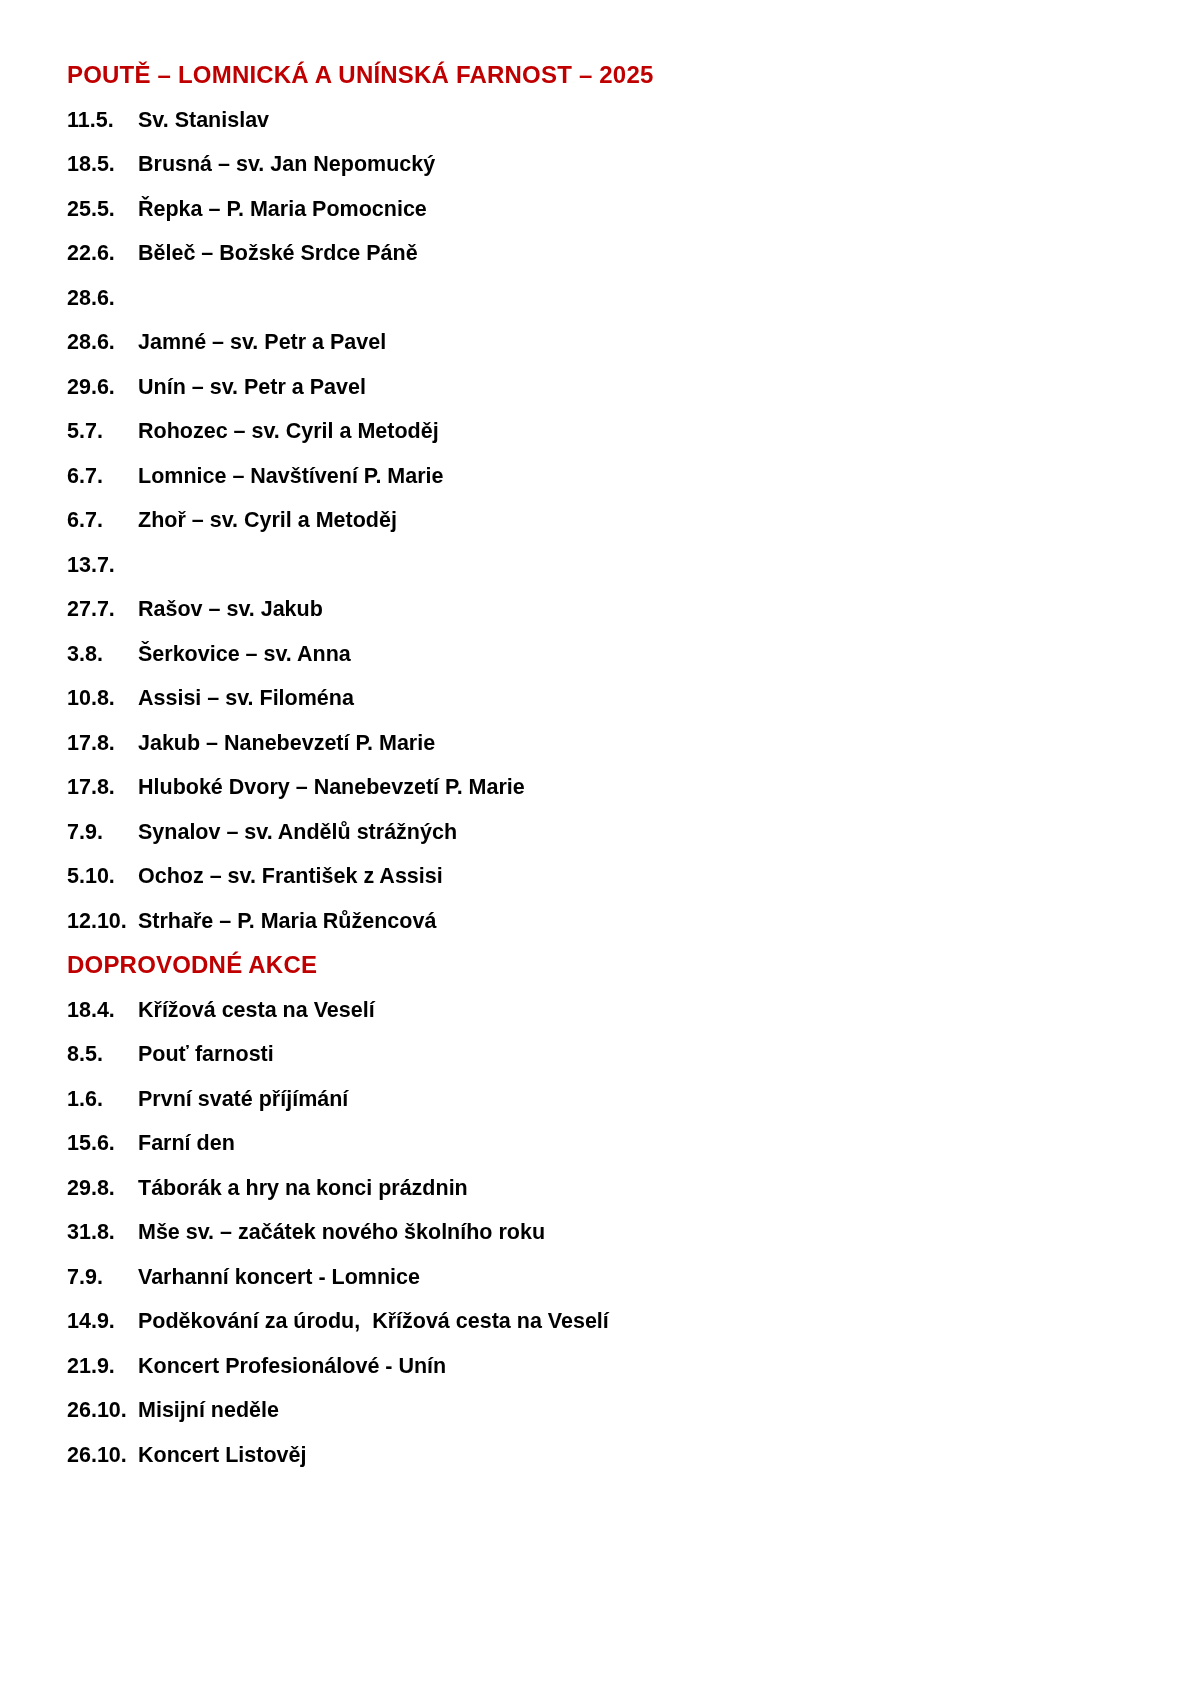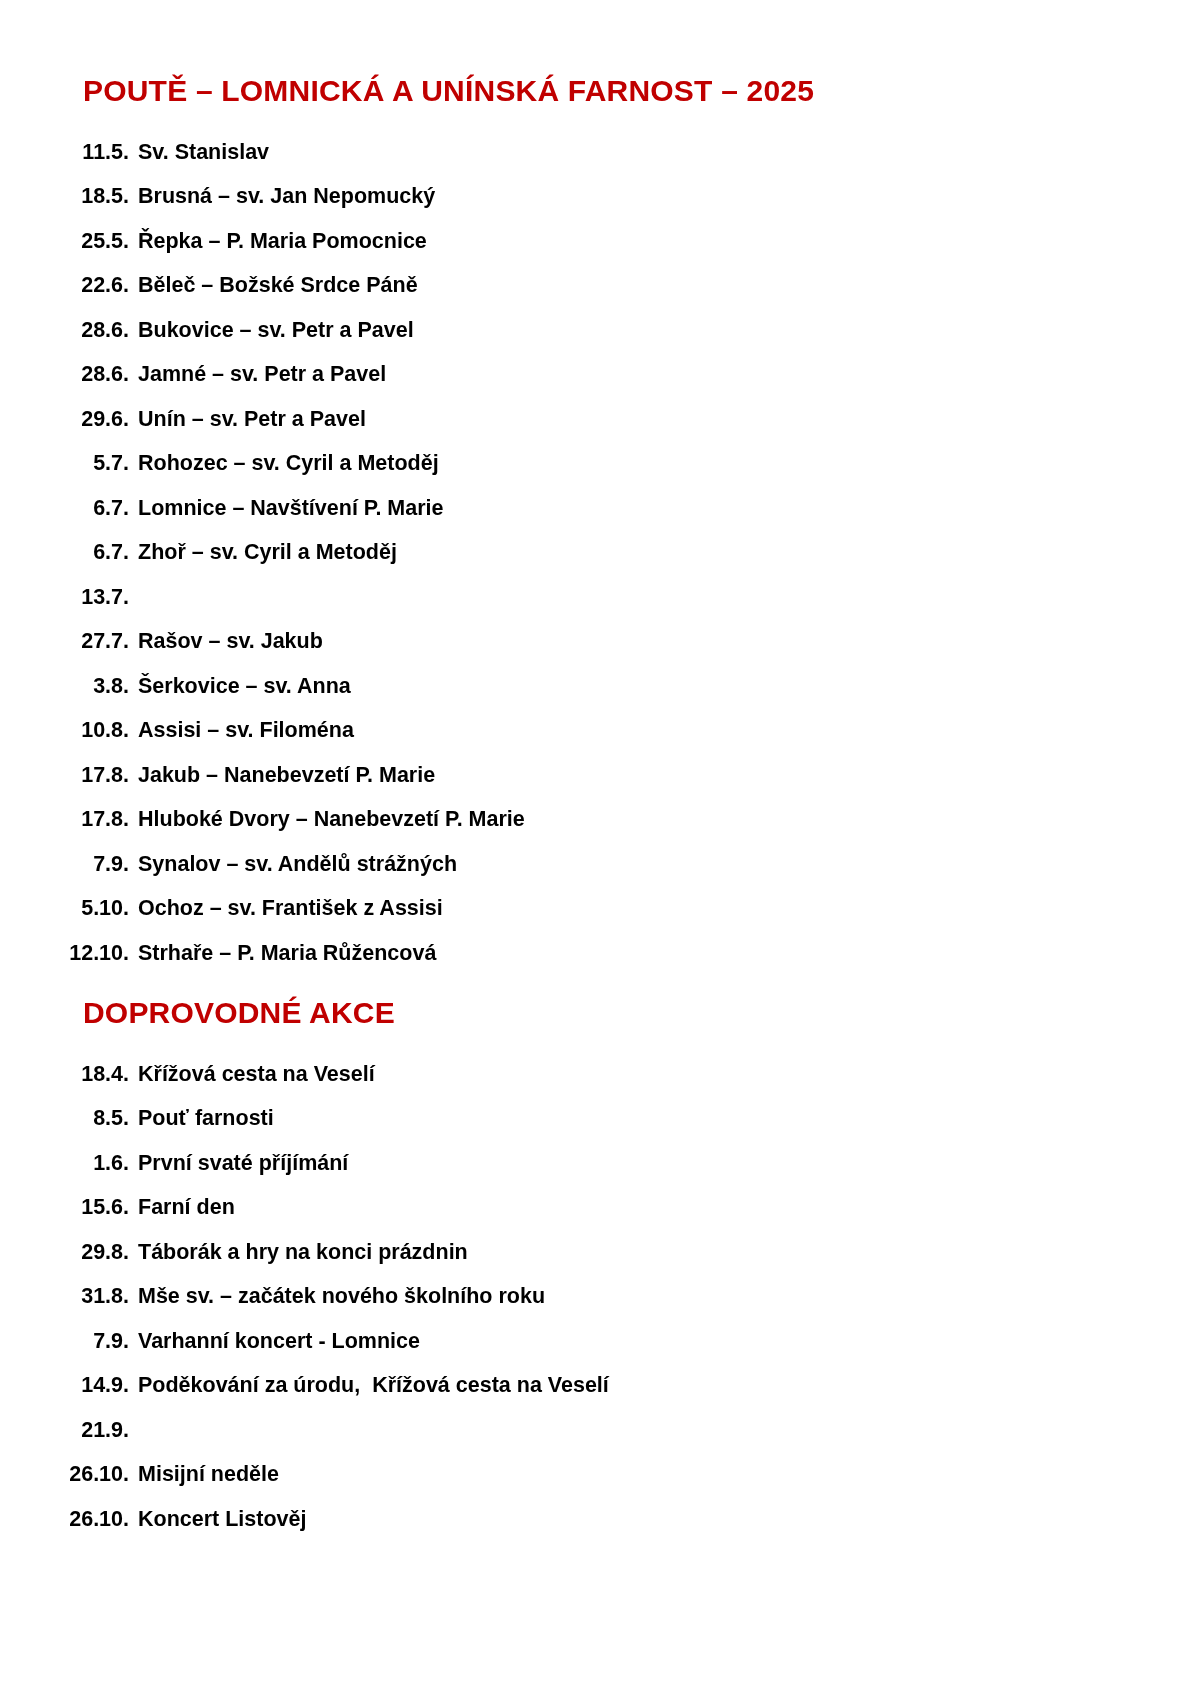--- a/index.html
+++ b/index.html
@@ -14,38 +14,38 @@
     margin: 0 auto;
     background: #ffffff;
     font-family: "Liberation Sans", sans-serif;
     font-weight: bold;
     color: #000000;
     box-sizing: border-box;
     padding: 53px 60px 0 67px;
     overflow: hidden;
   }
   .section-title {
-    margin: 16px;
-    font-size: 30px;
+    margin: 0;
+    font-size: 24px;
     line-height: 44.5px;
     font-weight: bold;
     color: var(--heading-color, #c00000);
     letter-spacing: 0.2px;
     white-space: pre-wrap;
   }
   .row {
     display: flex;
     align-items: baseline;
     line-height: 44.5px;
     font-size: 21.5px;
   }
   .date {
     flex: 0 0 62px;
     width: 62px;
-    text-align: right;
+    text-align: left;
     white-space: nowrap;
   }
   .text {
     margin-left: 9px;
     white-space: pre-wrap;
   }
 </style>
 </head>
 <body>
 
@@ -69,21 +69,20 @@
     <span class="text">Řepka – P. Maria Pomocnice</span>
   </div>
 
   <div class="row">
     <span class="date">22.6.</span>
     <span class="text">Běleč – Božské Srdce Páně</span>
   </div>
 
   <div class="row">
     <span class="date">28.6.</span>
-    <span class="text">Bukovice – sv. Petr a Pavel</span>
   </div>
 
   <div class="row">
     <span class="date">28.6.</span>
     <span class="text">Jamné – sv. Petr a Pavel</span>
   </div>
 
   <div class="row">
     <span class="date">29.6.</span>
     <span class="text">Unín – sv. Petr a Pavel</span>
@@ -188,20 +187,21 @@
     <span class="text">Varhanní koncert - Lomnice</span>
   </div>
 
   <div class="row">
     <span class="date">14.9.</span>
     <span class="text">Poděkování za úrodu,  Křížová cesta na Veselí</span>
   </div>
 
   <div class="row">
     <span class="date">21.9.</span>
+    <span class="text">Koncert Profesionálové - Unín</span>
   </div>
 
   <div class="row">
     <span class="date">26.10.</span>
     <span class="text">Misijní neděle</span>
   </div>
 
   <div class="row">
     <span class="date">26.10.</span>
     <span class="text">Koncert Listověj</span>

